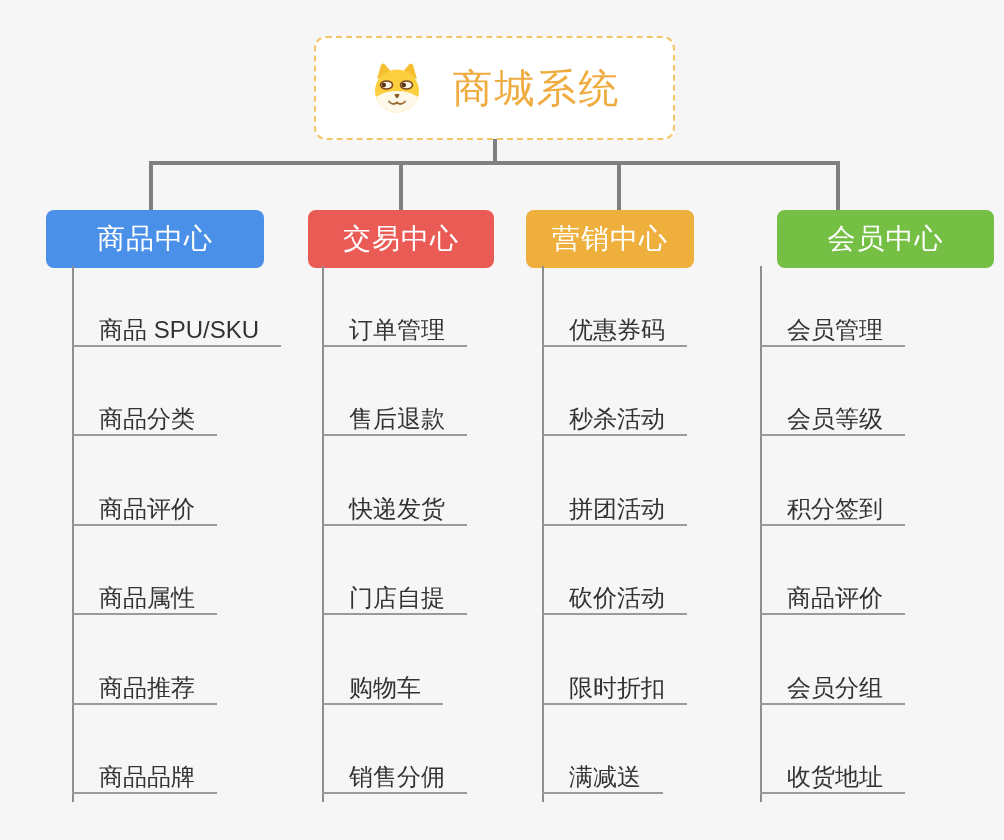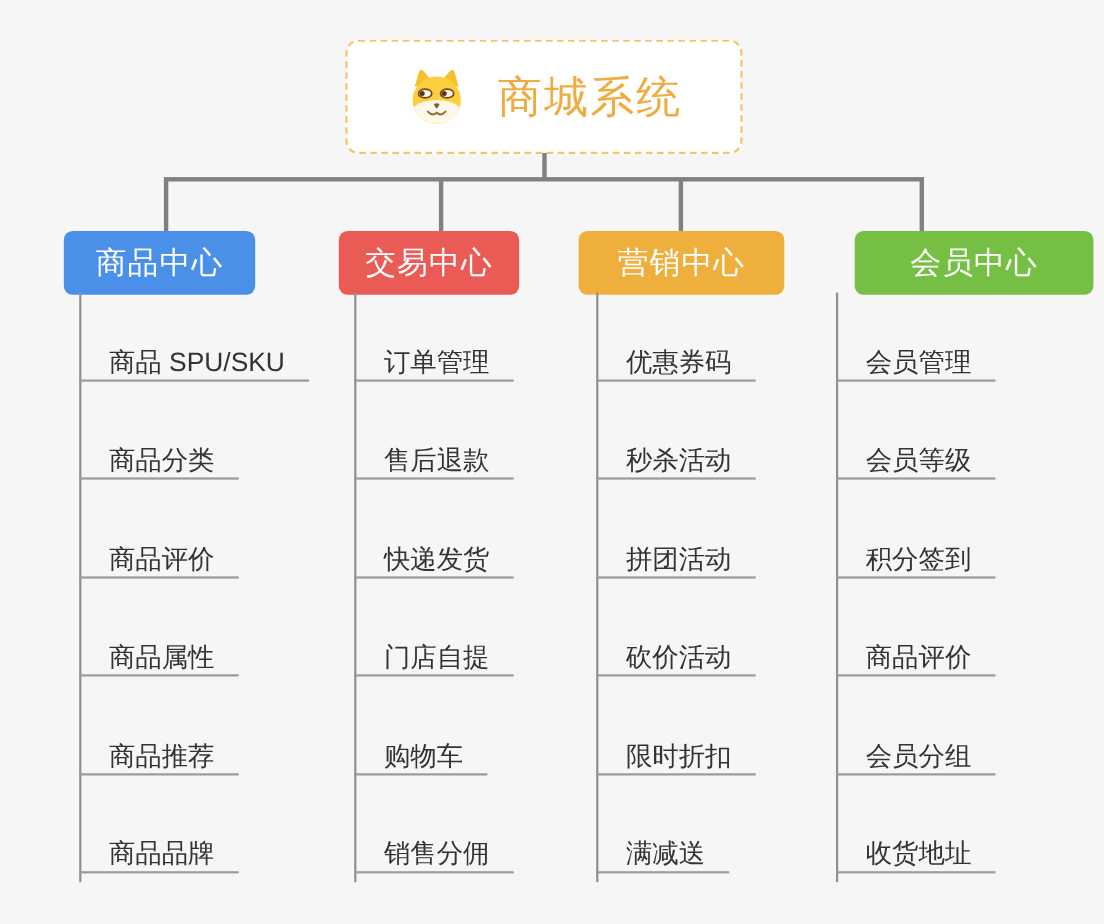--- a/index.html
+++ b/index.html
@@ -15,22 +15,22 @@
   
   .line{position:absolute;background:#808080;}
   .stub{left:493px;top:139px;width:4px;height:24px;}
   .bus{left:149px;top:161px;width:691px;height:4px;}
   .drop{top:163px;width:4px;height:47px;}
   .d0{left:149px}.d1{left:399px}.d2{left:617px}.d3{left:836px}
 
   
   .branch{position:absolute;top:210px;height:58px;border-radius:8px;color:#ffffff;
     font-size:28px;letter-spacing:1px;display:flex;align-items:center;justify-content:center;}
-  .bx0{left:58px;width:174px}.bx1{left:308px;width:164px}
-  .bx2{left:526px;width:187px}.bx3{left:777px;width:217px}
+  .bx0{left:46px;width:218px}.bx1{left:308px;width:186px}
+  .bx2{left:526px;width:168px}.bx3{left:777px;width:217px}
 
   
   .trunk{position:absolute;top:266px;width:2px;height:536px;background:#8f8f8f;}
   .t0{left:72px}.t1{left:322px}.t2{left:542px}.t3{left:760px}
 
   
   .leaf{position:absolute;font-size:24px;color:#333333;line-height:30px;
     padding:0 22px 0 27px;border-bottom:2px solid #9a9a9a;white-space:nowrap;}
   .b0{left:72px}.b1{left:322px}.b2{left:542px}.b3{left:760px}
   .r0{top:315px}.r1{top:404px}.r2{top:494px}.r3{top:583px}.r4{top:673px}.r5{top:762px}

